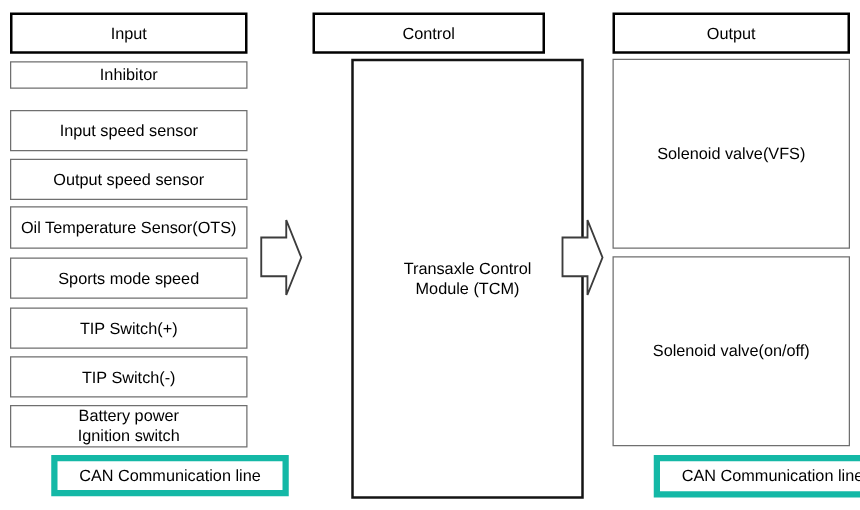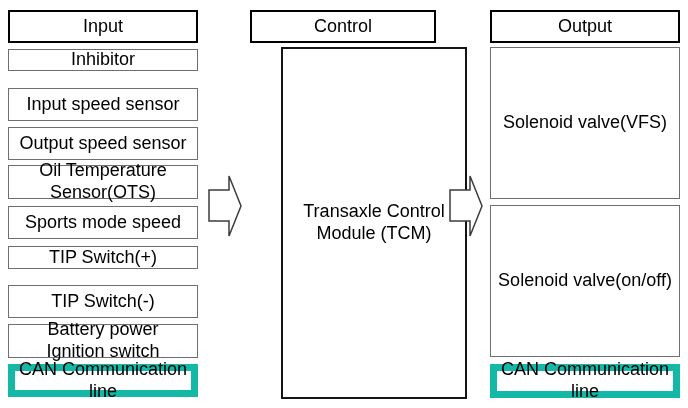--- a/index.html
+++ b/index.html
@@ -1,38 +1,38 @@
 <!DOCTYPE html>
 <html><head>
 <meta charset="utf-8">
 <style>
   html,body { margin:0; padding:0; background:#ffffff; }
   .stage {
     position:relative;
     width:688px; height:408px;
     background:#ffffff;
     font-family:"Liberation Sans", sans-serif;
-    font-size:18px;
+    font-size:13px;
     color:#000000;
     overflow:hidden;
   }
   .box {
     position:absolute;
     background:#ffffff;
     display:flex;
     align-items:center;
     justify-content:center;
     text-align:center;
     box-sizing:border-box;
     line-height:1.22;
   }
   .box span { white-space:pre-line; }
   .header   { border:2px solid #000000; }
   .item     { border:1px solid #6f6f6f; }
-  .itemdark { border:7px solid #14b8a6; }
+  .itemdark { border:5px solid #14b8a6;margin-left:33px; }
   .emphasis { border:2px solid #141414;margin-left:31px; }
   
   .c-left  { left:8px;  width:190px; }
   .c-mid   { left:250px; width:186px; }
   .c-right { left:490px; width:190px; }
   .arrows-layer { position:absolute; left:0; top:0; width:688px; height:408px; pointer-events:none; }
 </style>
 </head>
 <body>
 
@@ -49,21 +49,21 @@
   </div>
   <div class="box item c-left" style="top:127px;height:33px">
     <span>Output speed sensor</span>
   </div>
   <div class="box item c-left" style="top:165px;height:34px">
     <span>Oil Temperature Sensor(OTS)</span>
   </div>
   <div class="box item c-left" style="top:206px;height:33px">
     <span>Sports mode speed</span>
   </div>
-  <div class="box item c-left" style="top:246px;height:23px">
+  <div class="box item c-left" style="top:246px;height:33px">
     <span>TIP Switch(+)</span>
   </div>
   <div class="box item c-left" style="top:285px;height:33px">
     <span>TIP Switch(-)</span>
   </div>
   <div class="box item c-left" style="top:324px;height:34px">
     <span>Battery power
 Ignition switch</span>
   </div>
   <div class="box itemdark c-left" style="top:364px;height:33px">

